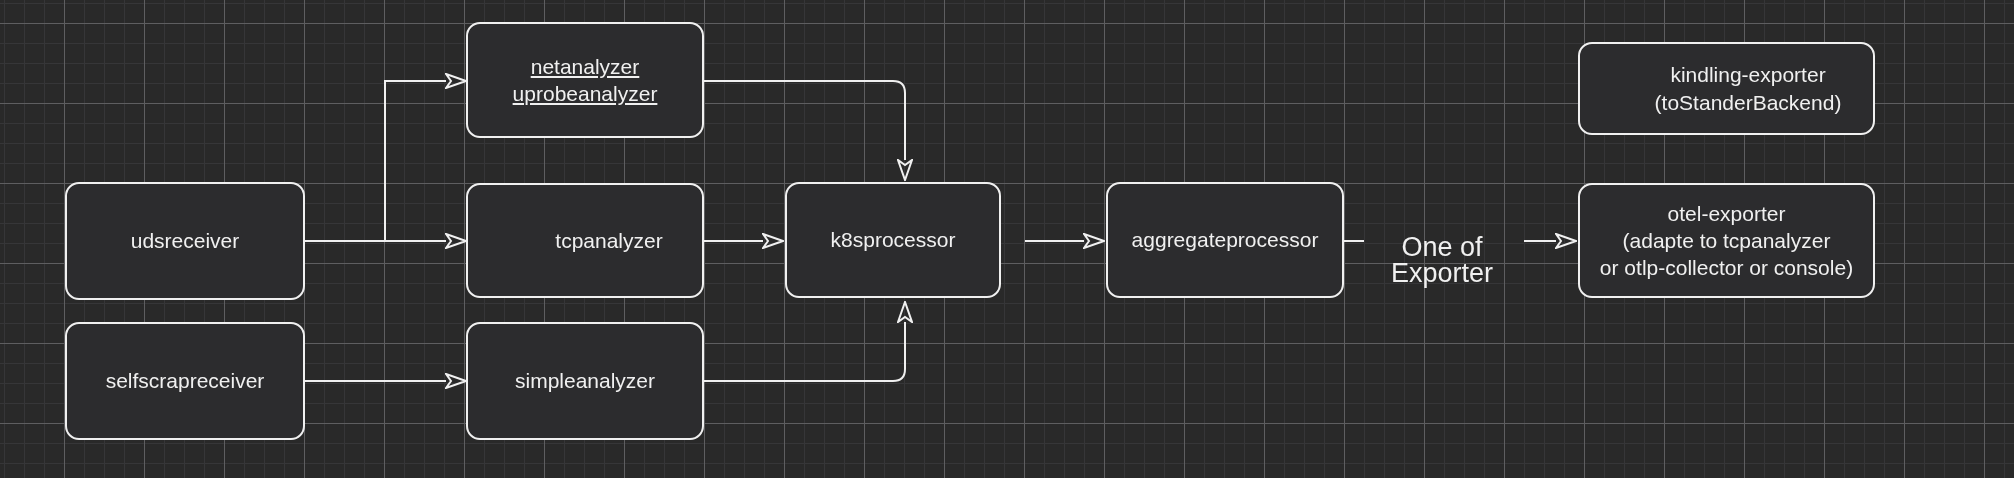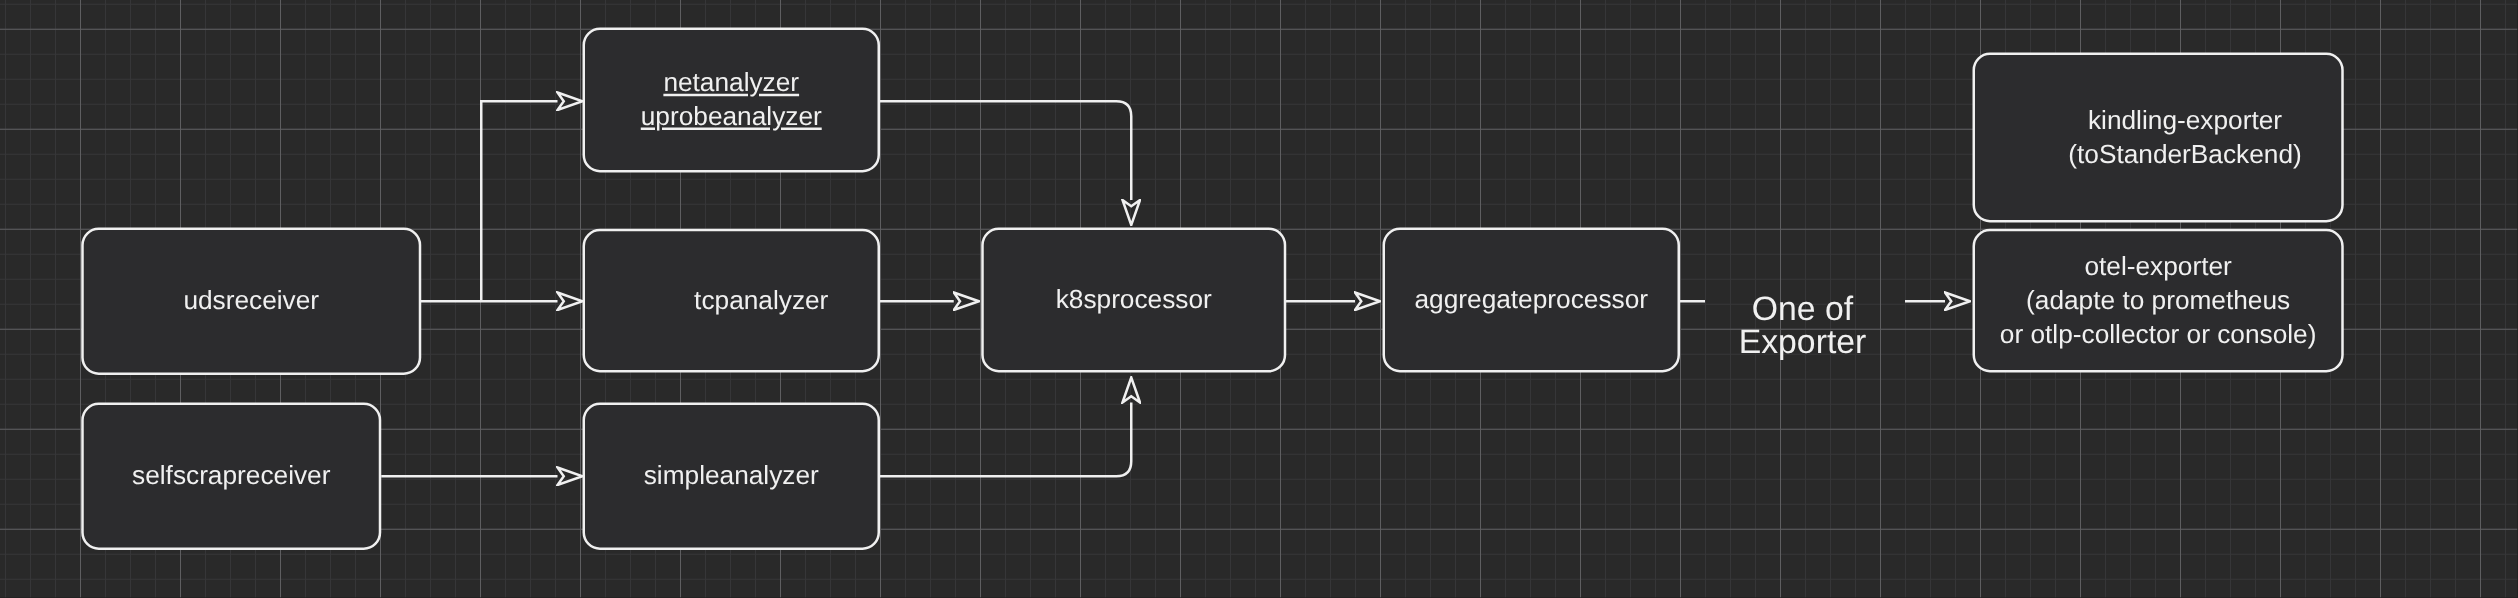--- a/index.html
+++ b/index.html
@@ -80,55 +80,55 @@
     <path d="M385 241 V81 H446" marker-end="url(#arrow)"></path>
     <path d="M305 381 H446" marker-end="url(#arrow)"></path>
     <path d="M704 81 H893 Q905 81 905 93 V160" marker-end="url(#arrow)"></path>
     <path d="M704 241 H763" marker-end="url(#arrow)"></path>
     <path d="M704 381 H893 Q905 381 905 369 V322" marker-end="url(#arrow)"></path>
     <path d="M1025 241 H1084" marker-end="url(#arrow)"></path>
     <path d="M1344 241 H1364"></path>
     <path d="M1524 241 H1556" marker-end="url(#arrow)"></path>
   </svg>
 
-  <div class="node" style="left:65px; top:182px; width:272px; height:118px;">
+  <div class="node" style="left:65px; top:182px; width:240px; height:118px;">
     <span class="node-label">udsreceiver</span>
   </div>
 
   <div class="node" style="left:65px; top:322px; width:240px; height:118px;">
     <span class="node-label">selfscrapreceiver</span>
   </div>
 
   <div class="node" style="left:466px; top:22px; width:238px; height:116px;text-decoration:underline;">
     <span class="node-label">netanalyzer
 uprobeanalyzer</span>
   </div>
 
   <div class="node" style="left:466px; top:183px; width:238px; height:115px;padding-left:48px;">
     <span class="node-label">tcpanalyzer</span>
   </div>
 
   <div class="node" style="left:466px; top:322px; width:238px; height:118px;text-align:right;">
     <span class="node-label">simpleanalyzer</span>
   </div>
 
-  <div class="node" style="left:785px; top:182px; width:244px; height:116px;">
+  <div class="node" style="left:785px; top:182px; width:216px; height:116px;">
     <span class="node-label">k8sprocessor</span>
   </div>
 
   <div class="node" style="left:1106px; top:182px; width:238px; height:116px;">
     <span class="node-label">aggregateprocessor</span>
   </div>
 
-  <div class="node" style="left:1578px; top:42px; width:297px; height:136px;padding-left:43px;">
+  <div class="node" style="left:1578px; top:42px; width:297px; height:93px;padding-left:43px;">
     <span class="node-label">kindling-exporter
 (toStanderBackend)</span>
   </div>
 
   <div class="node" style="left:1578px; top:183px; width:297px; height:115px;">
     <span class="node-label">otel-exporter
-(adapte to prometheus
+(adapte to tcpanalyzer
 or otlp-collector or console)</span>
   </div>
 
   <div class="edge-label">One of Exporter</div>
 
 </div>
 
 </body></html>

